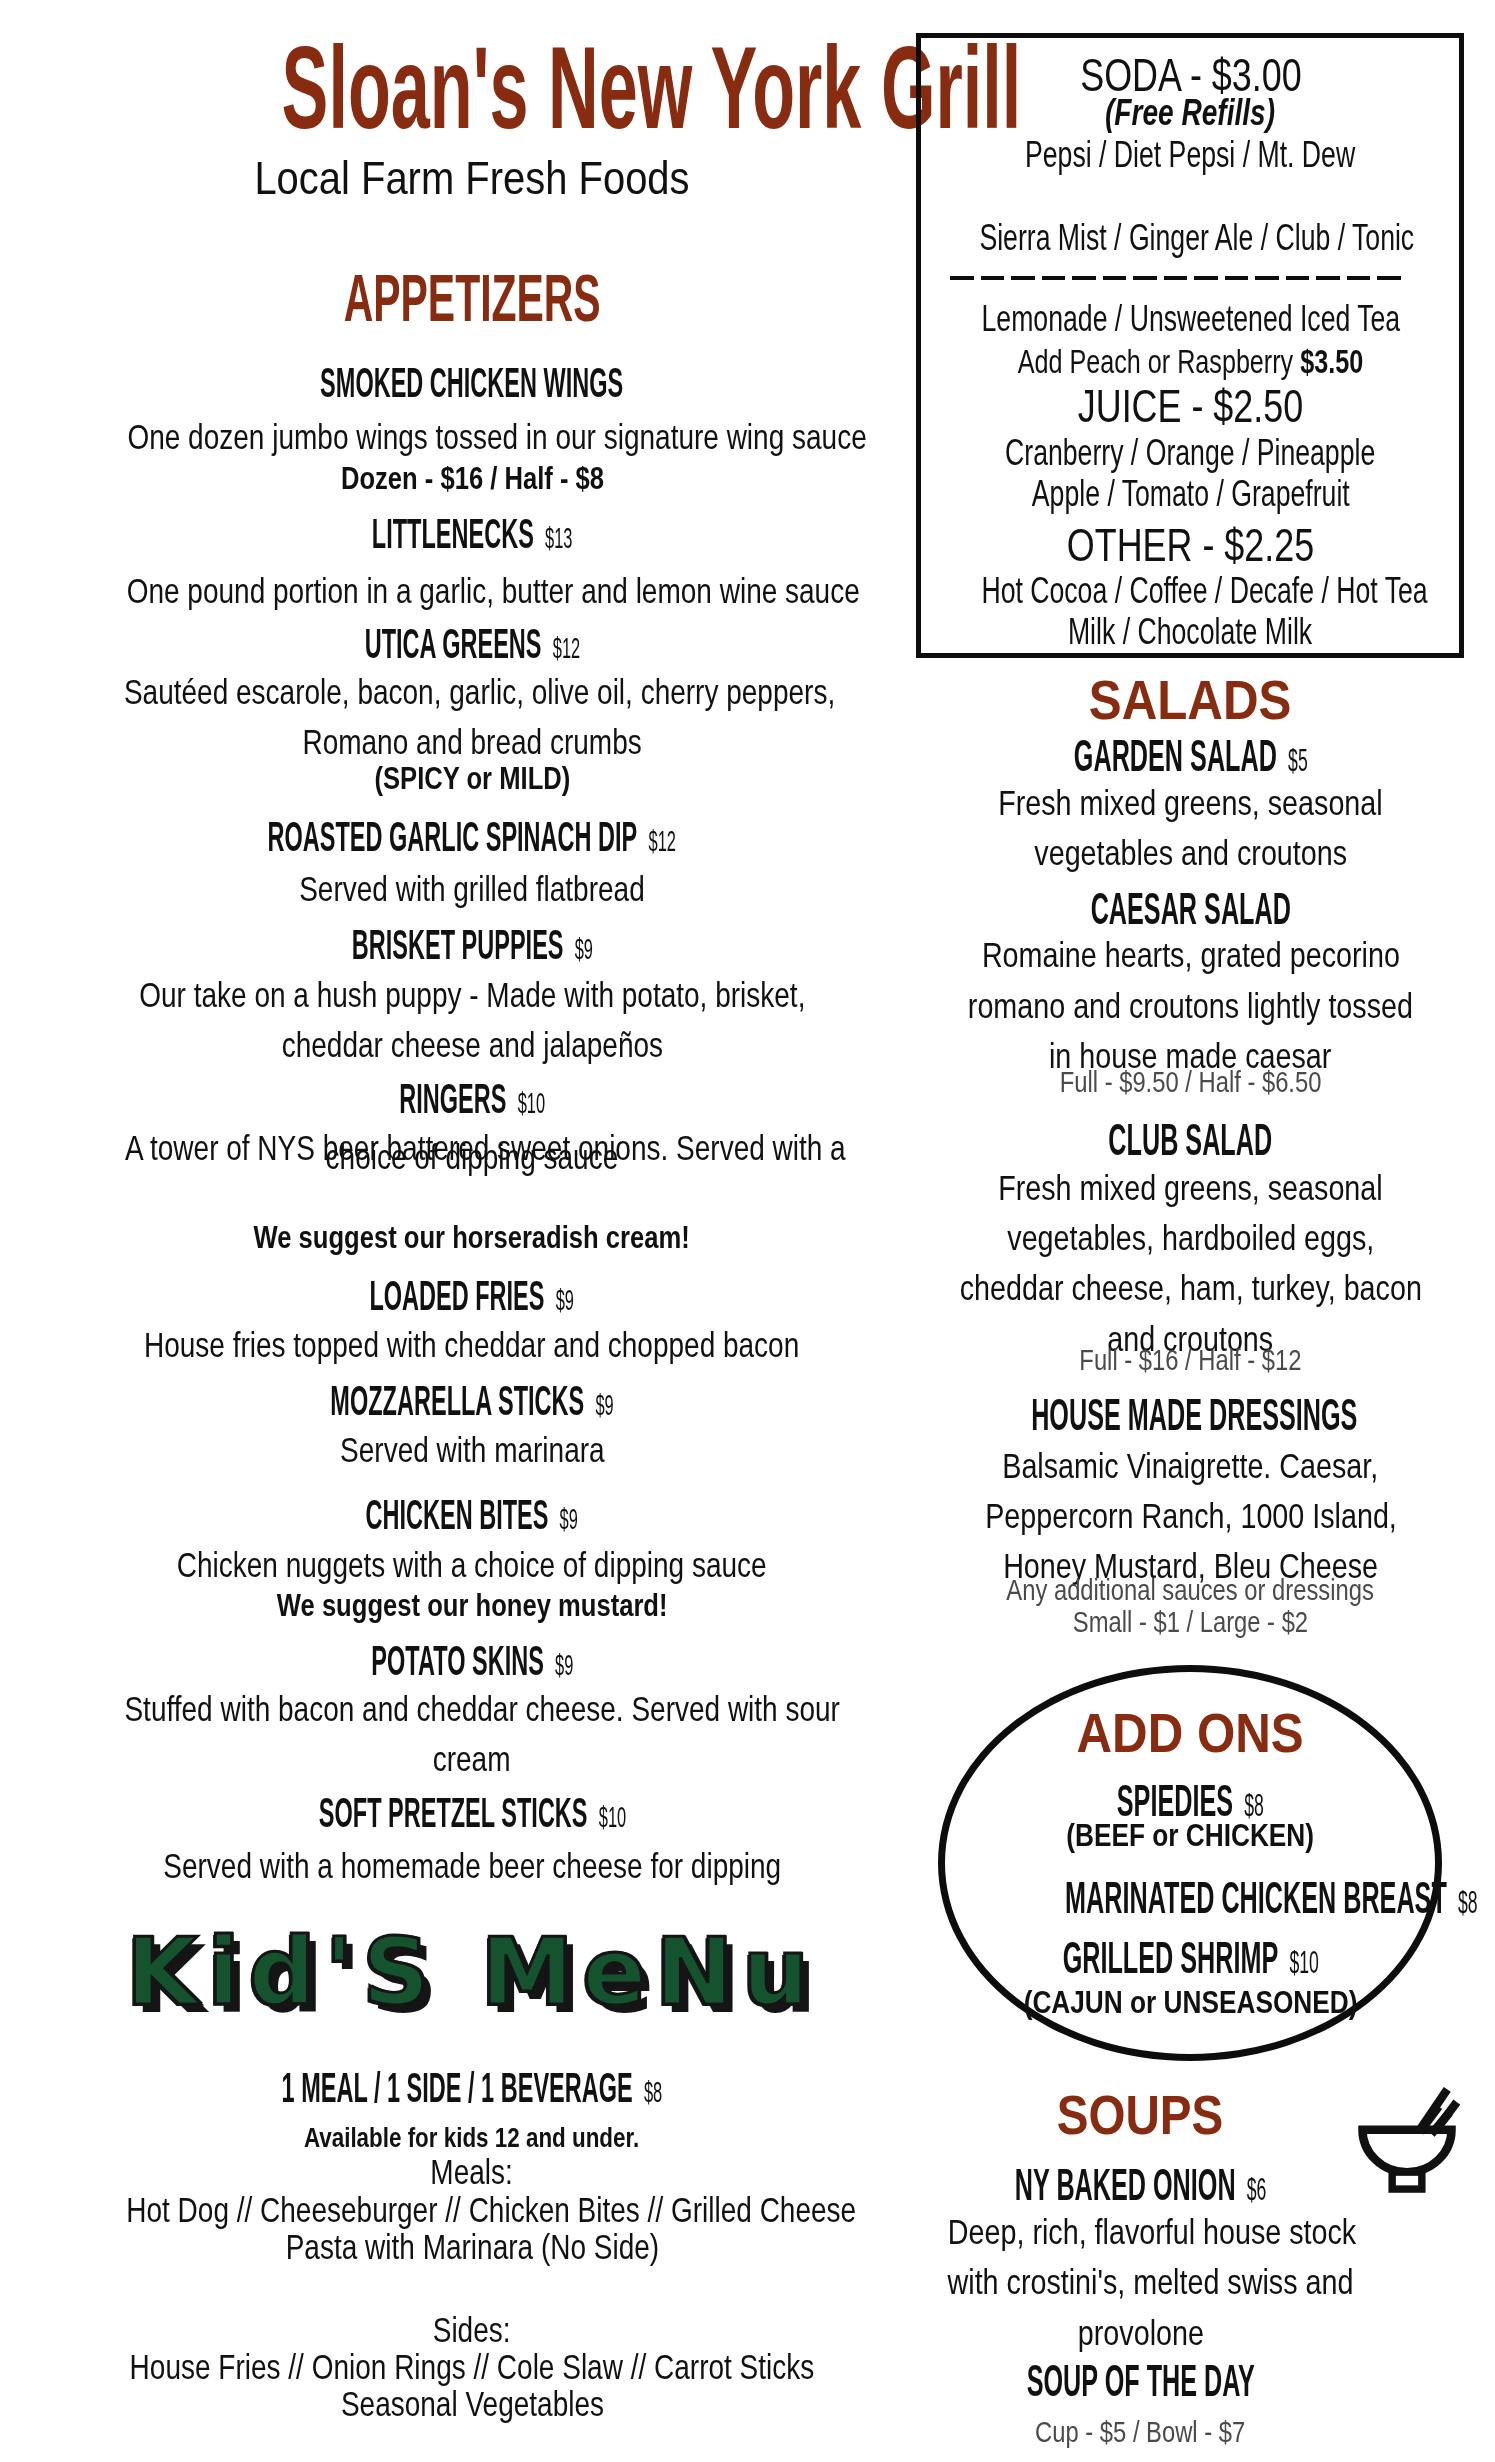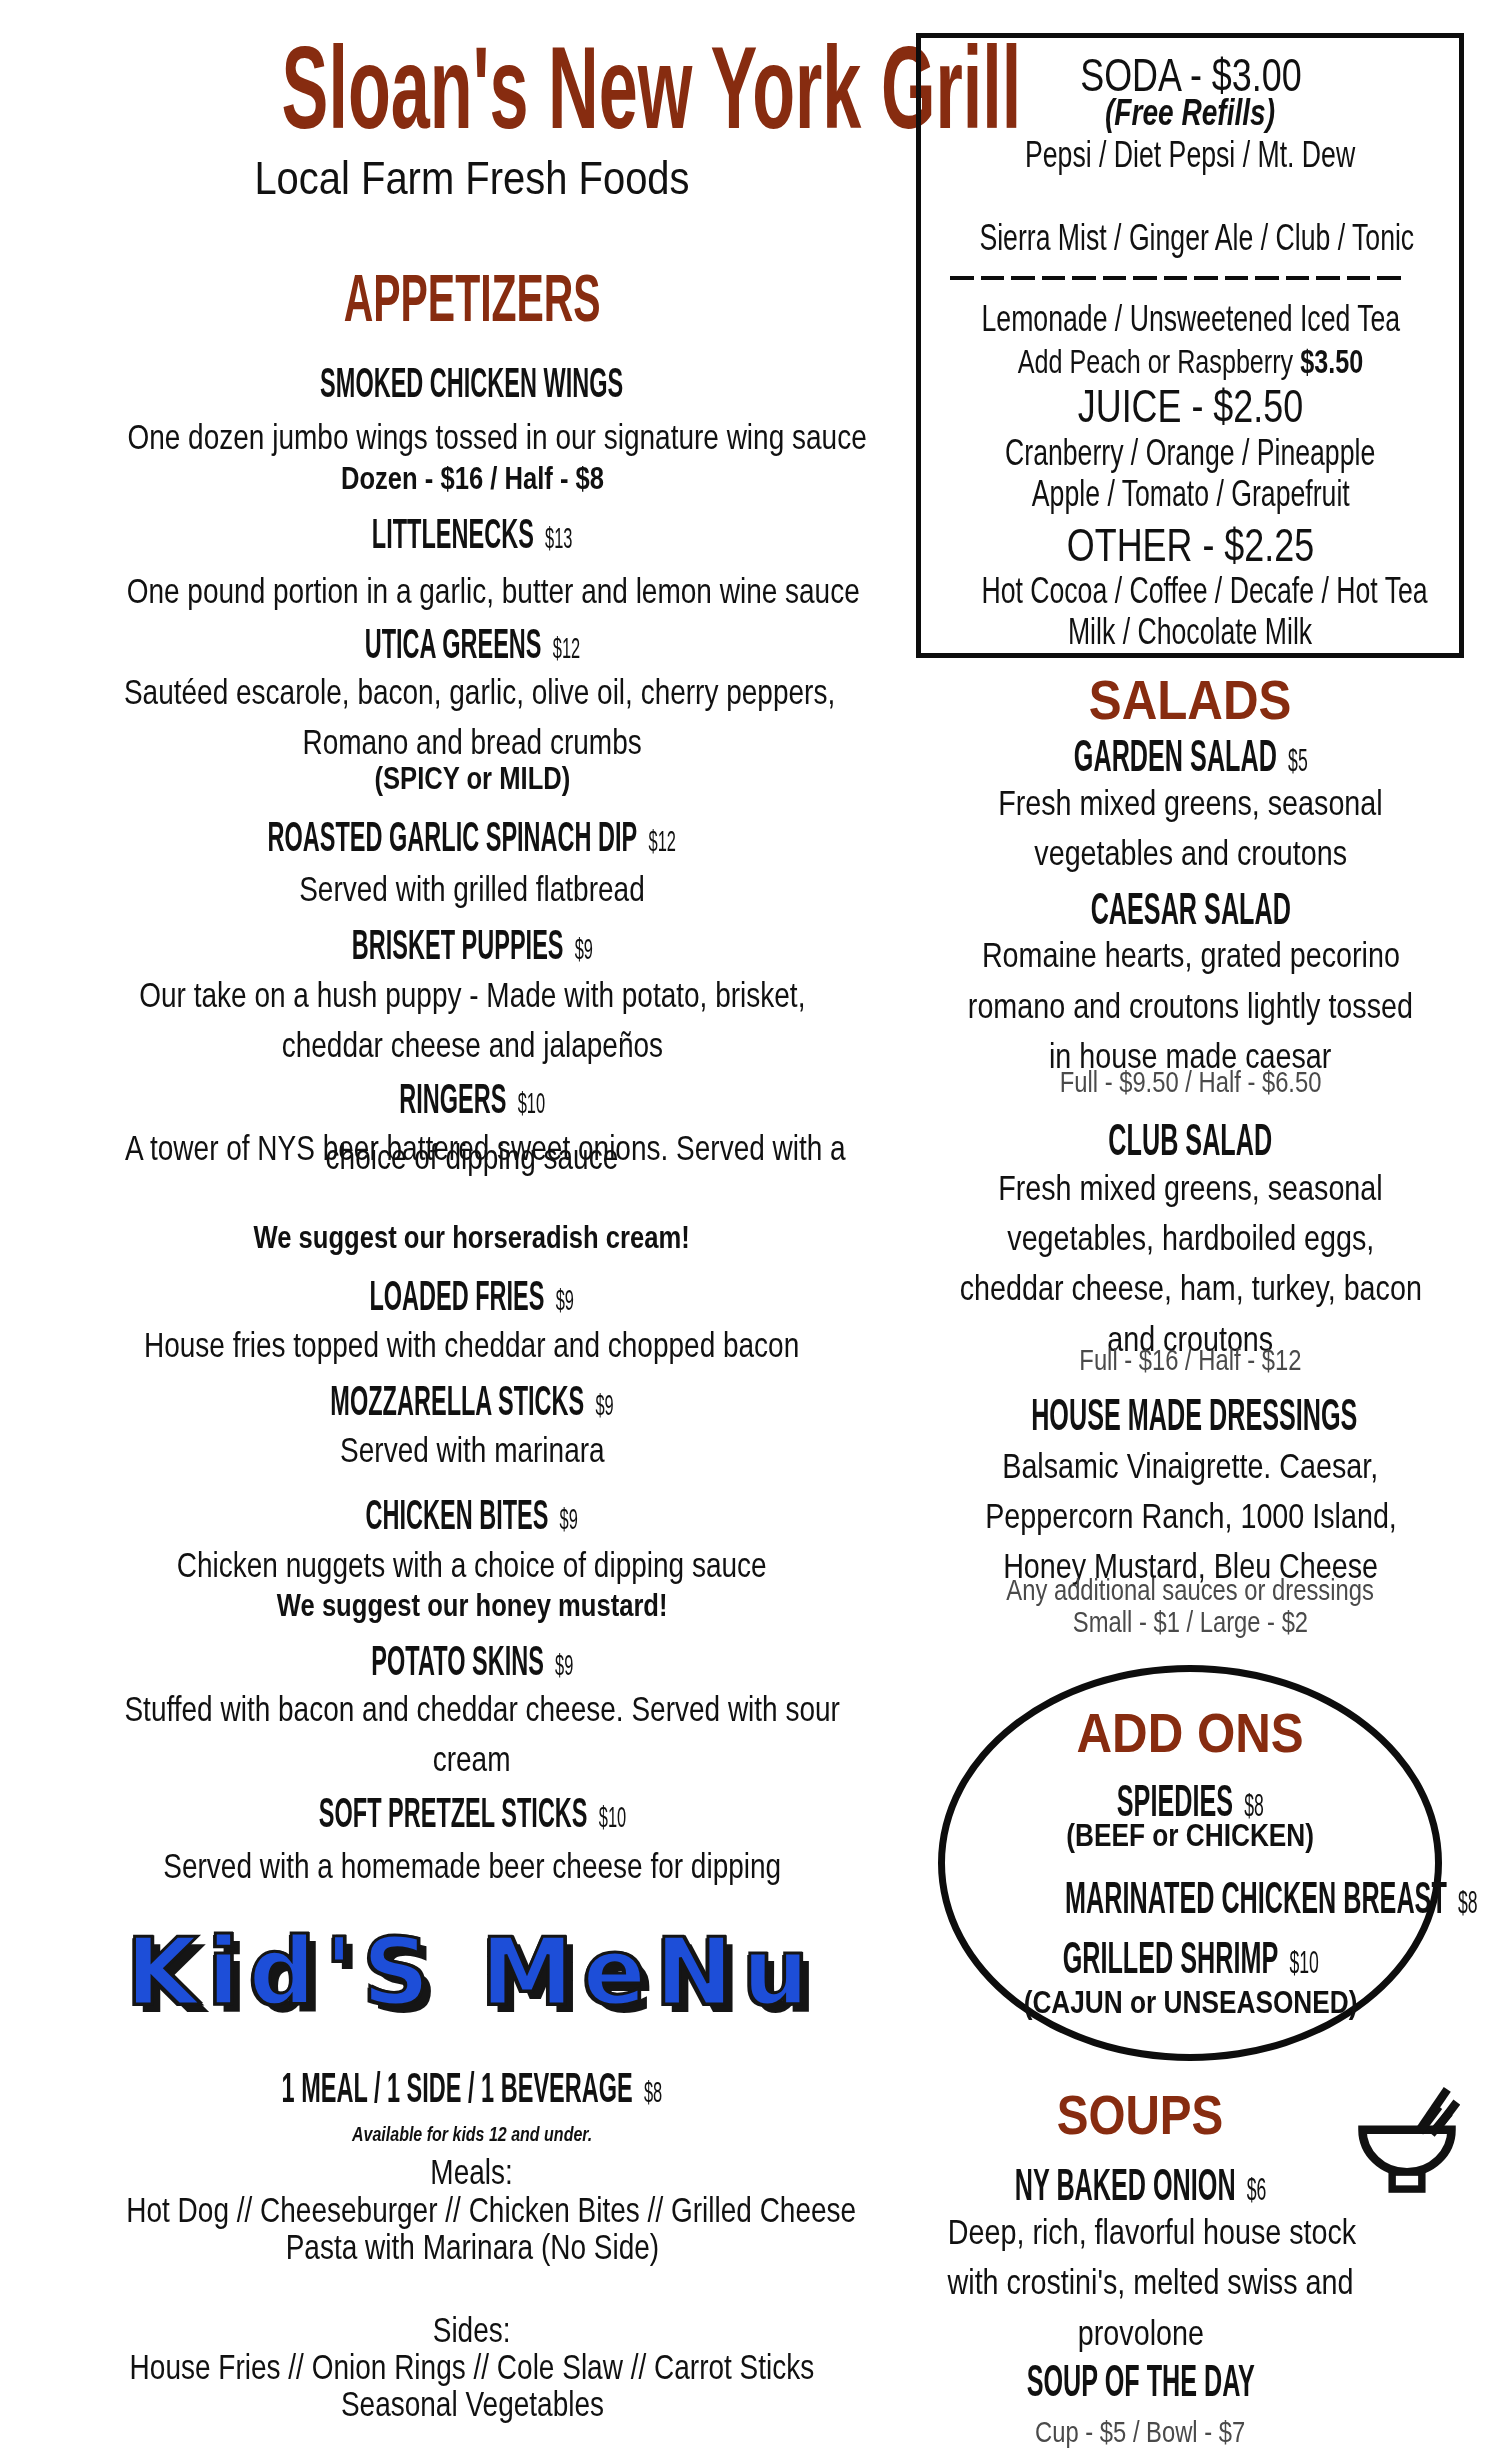--- a/index.html
+++ b/index.html
@@ -17,26 +17,26 @@
   .ln>span{display:inline-block;transform-origin:50% 50%;}
   
   .f-title{font-size:117px;font-weight:700;color:var(--accent);}
   .f-sub{font-size:47px;font-weight:400;}
   .f-happ{font-size:66px;font-weight:700;color:var(--accent);}
   .f-hred{font-size:56px;font-weight:700;color:var(--accent);}
   .f-name{font-size:42px;font-weight:700;}
   .f-name2{font-size:45px;font-weight:700;}
   .f-desc{font-size:35px;font-weight:400;}
   .f-note{font-size:32px;font-weight:700;}
-  .f-notei{font-size:20px;font-weight:700;font-style:italic;}
+  .f-notei{font-size:28px;font-weight:700;}
   .f-muted{font-size:29px;font-weight:400;color:var(--muted);}
   .f-bevh{font-size:46px;font-weight:400;}
   .f-bevi{font-size:36px;font-weight:700;font-style:italic;}
   .f-bevd{font-size:36px;font-weight:400;}
-  .f-kids{font-family:"DejaVu Sans",sans-serif;font-size:93px;font-weight:700;color:#1d4ed8;
+  .f-kids{font-family:"DejaVu Sans",sans-serif;font-size:93px;font-weight:700;color:#14532d;
           letter-spacing:9.4px;-webkit-text-stroke:2.9px #151515;
           text-shadow:8.2px 8.2px 0 #151515, -2.3px 2.3px 0 #151515, 2.3px -1.2px 0 #151515;}
   .price{font-size:0.70em;font-weight:400;margin-left:20px;letter-spacing:0;}
   .bold-bit{font-weight:700;} .sx56{transform:scaleX(.56);} .sx60{transform:scaleX(.60);}
   .sx62{transform:scaleX(.62);} .sx74{transform:scaleX(.74);}
   .sx78{transform:scaleX(.78);} .sx80{transform:scaleX(.80);} .sx82{transform:scaleX(.82);}
   .sx85{transform:scaleX(.85);} .sx88{transform:scaleX(.88);}
   
   #bev-box{position:absolute;left:13px;top:33px;width:548px;height:625px;
            border:5.3px solid #0d0d0d;box-sizing:border-box;background:transparent;}

